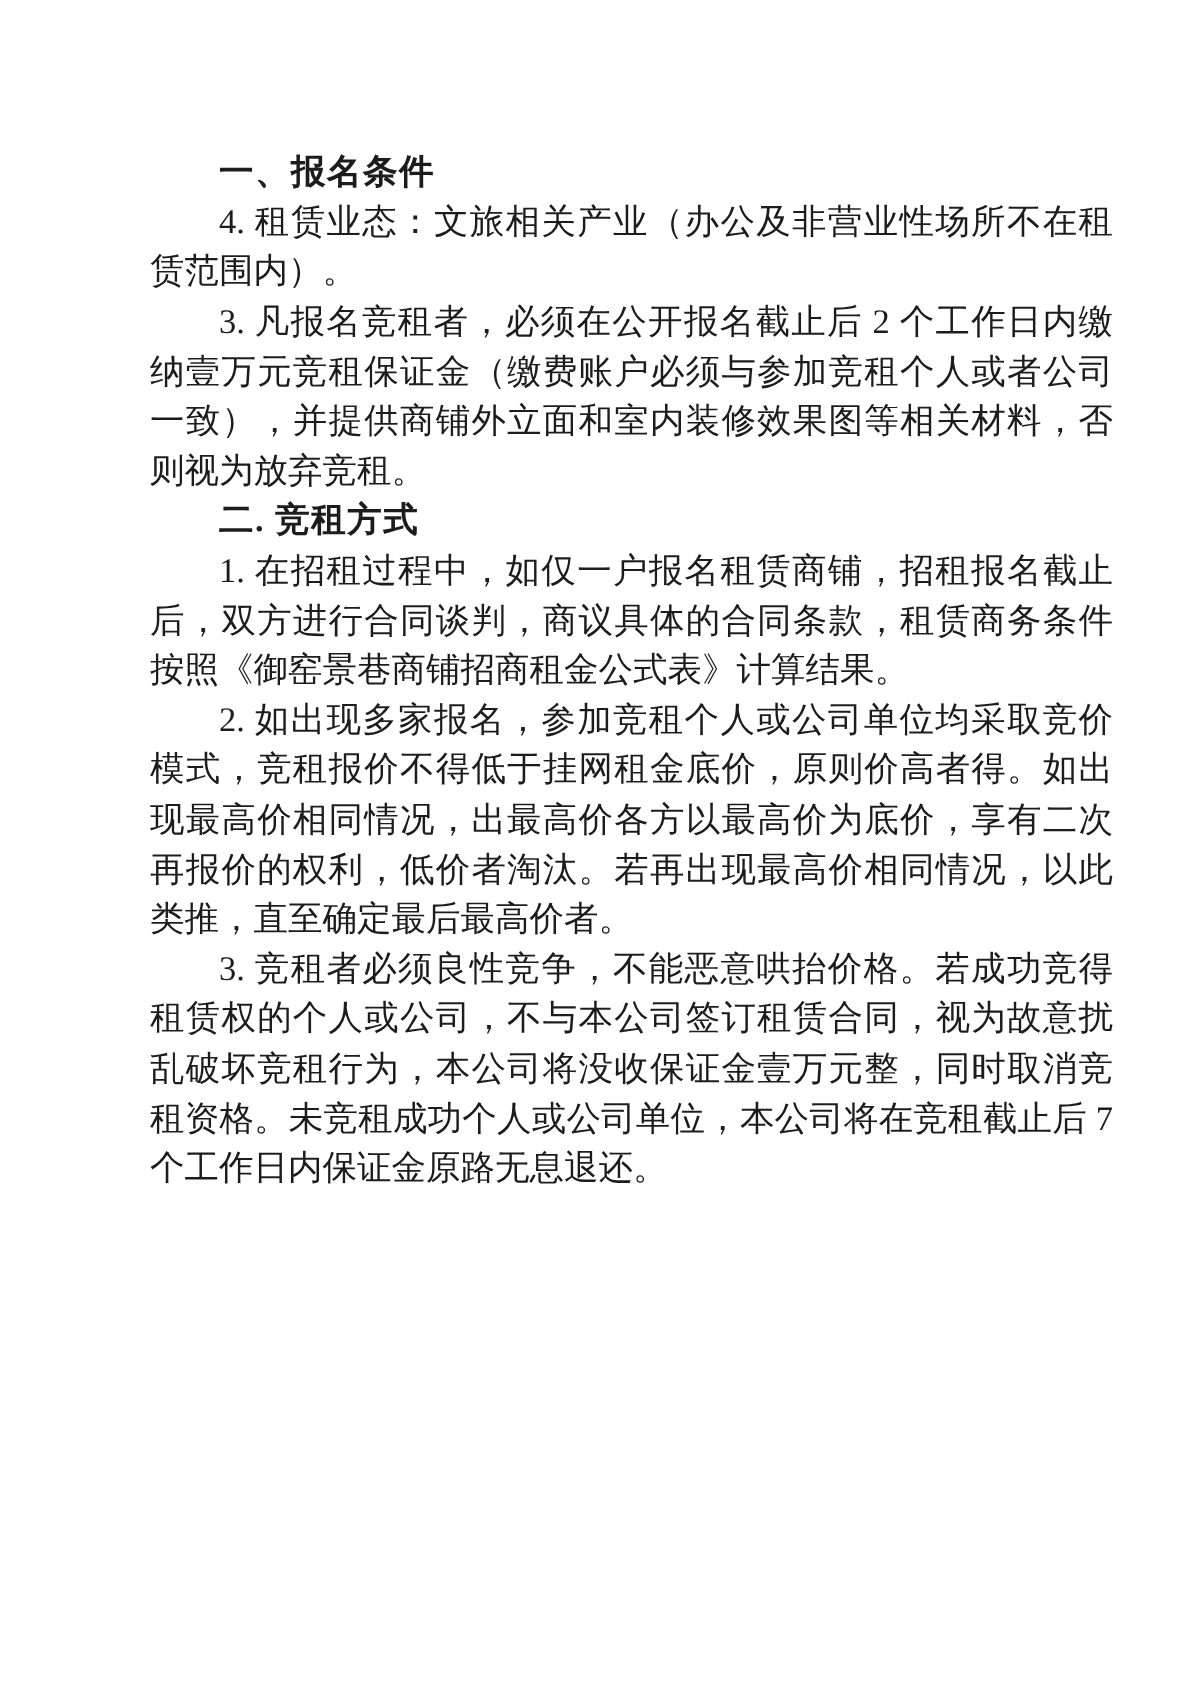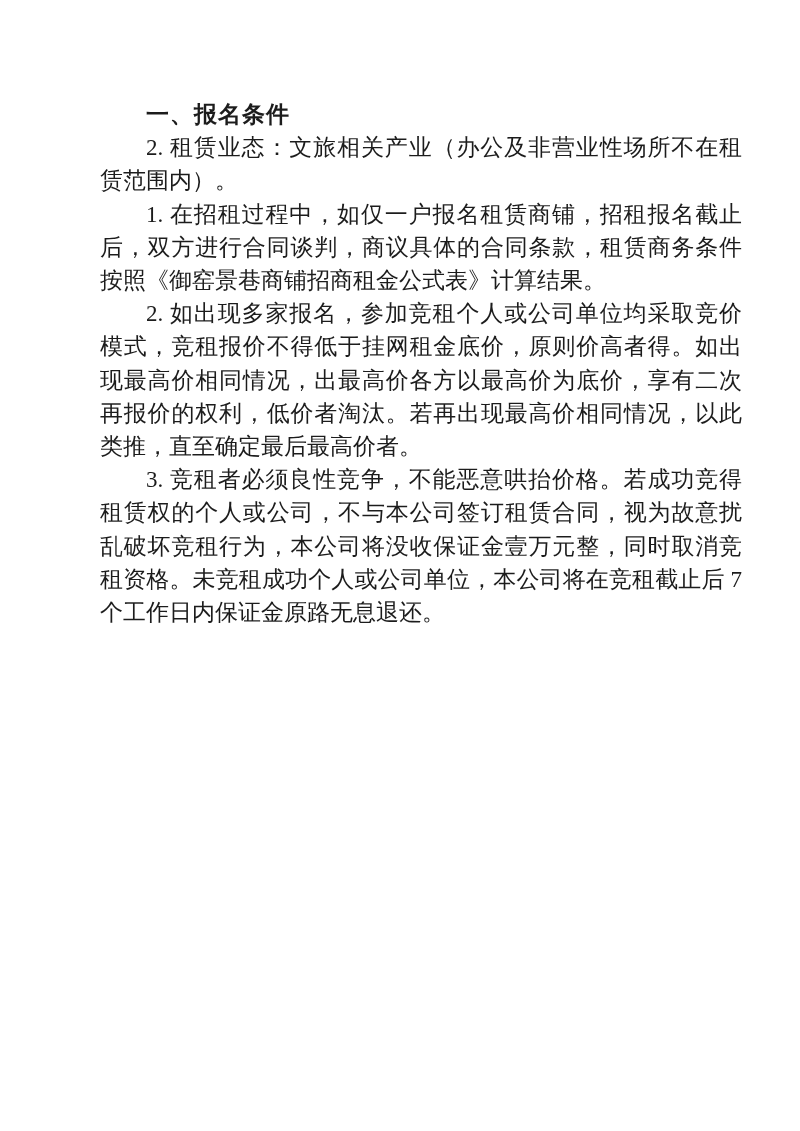--- a/index.html
+++ b/index.html
@@ -43,23 +43,25 @@
   }
 </style>
 </head>
 <body>
 
 <div class="page">
 
   <h2 class="heading">一、报名条件</h2>
 
 
-  <p class="para">2. 租赁业态：文旅相关产业（办公及非营业性场所不在租赁范围内）。</p>
+  <p class="para">4. 租赁业态：文旅相关产业（办公及非营业性场所不在租赁范围内）。</p>
 
+  <p class="para">3. 凡报名竞租者，必须在公开报名截止后 2 个工作日内缴纳壹万元竞租保证金（缴费账户必须与参加竞租个人或者公司一致），并提供商铺外立面和室内装修效果图等相关材料，否则视为放弃竞租。</p>
 
+  <h2 class="heading">二. 竞租方式</h2>
 
   <p class="para">1. 在招租过程中，如仅一户报名租赁商铺，招租报名截止后，双方进行合同谈判，商议具体的合同条款，租赁商务条件按照《御窑景巷商铺招商租金公式表》计算结果。</p>
 
   <p class="para">2. 如出现多家报名，参加竞租个人或公司单位均采取竞价模式，竞租报价不得低于挂网租金底价，原则价高者得。如出现最高价相同情况，出最高价各方以最高价为底价，享有二次再报价的权利，低价者淘汰。若再出现最高价相同情况，以此类推，直至确定最后最高价者。</p>
 
   <p class="para">3. 竞租者必须良性竞争，不能恶意哄抬价格。若成功竞得租赁权的个人或公司，不与本公司签订租赁合同，视为故意扰乱破坏竞租行为，本公司将没收保证金壹万元整，同时取消竞租资格。未竞租成功个人或公司单位，本公司将在竞租截止后 7 个工作日内保证金原路无息退还。</p>
 
 
 </div>
 

